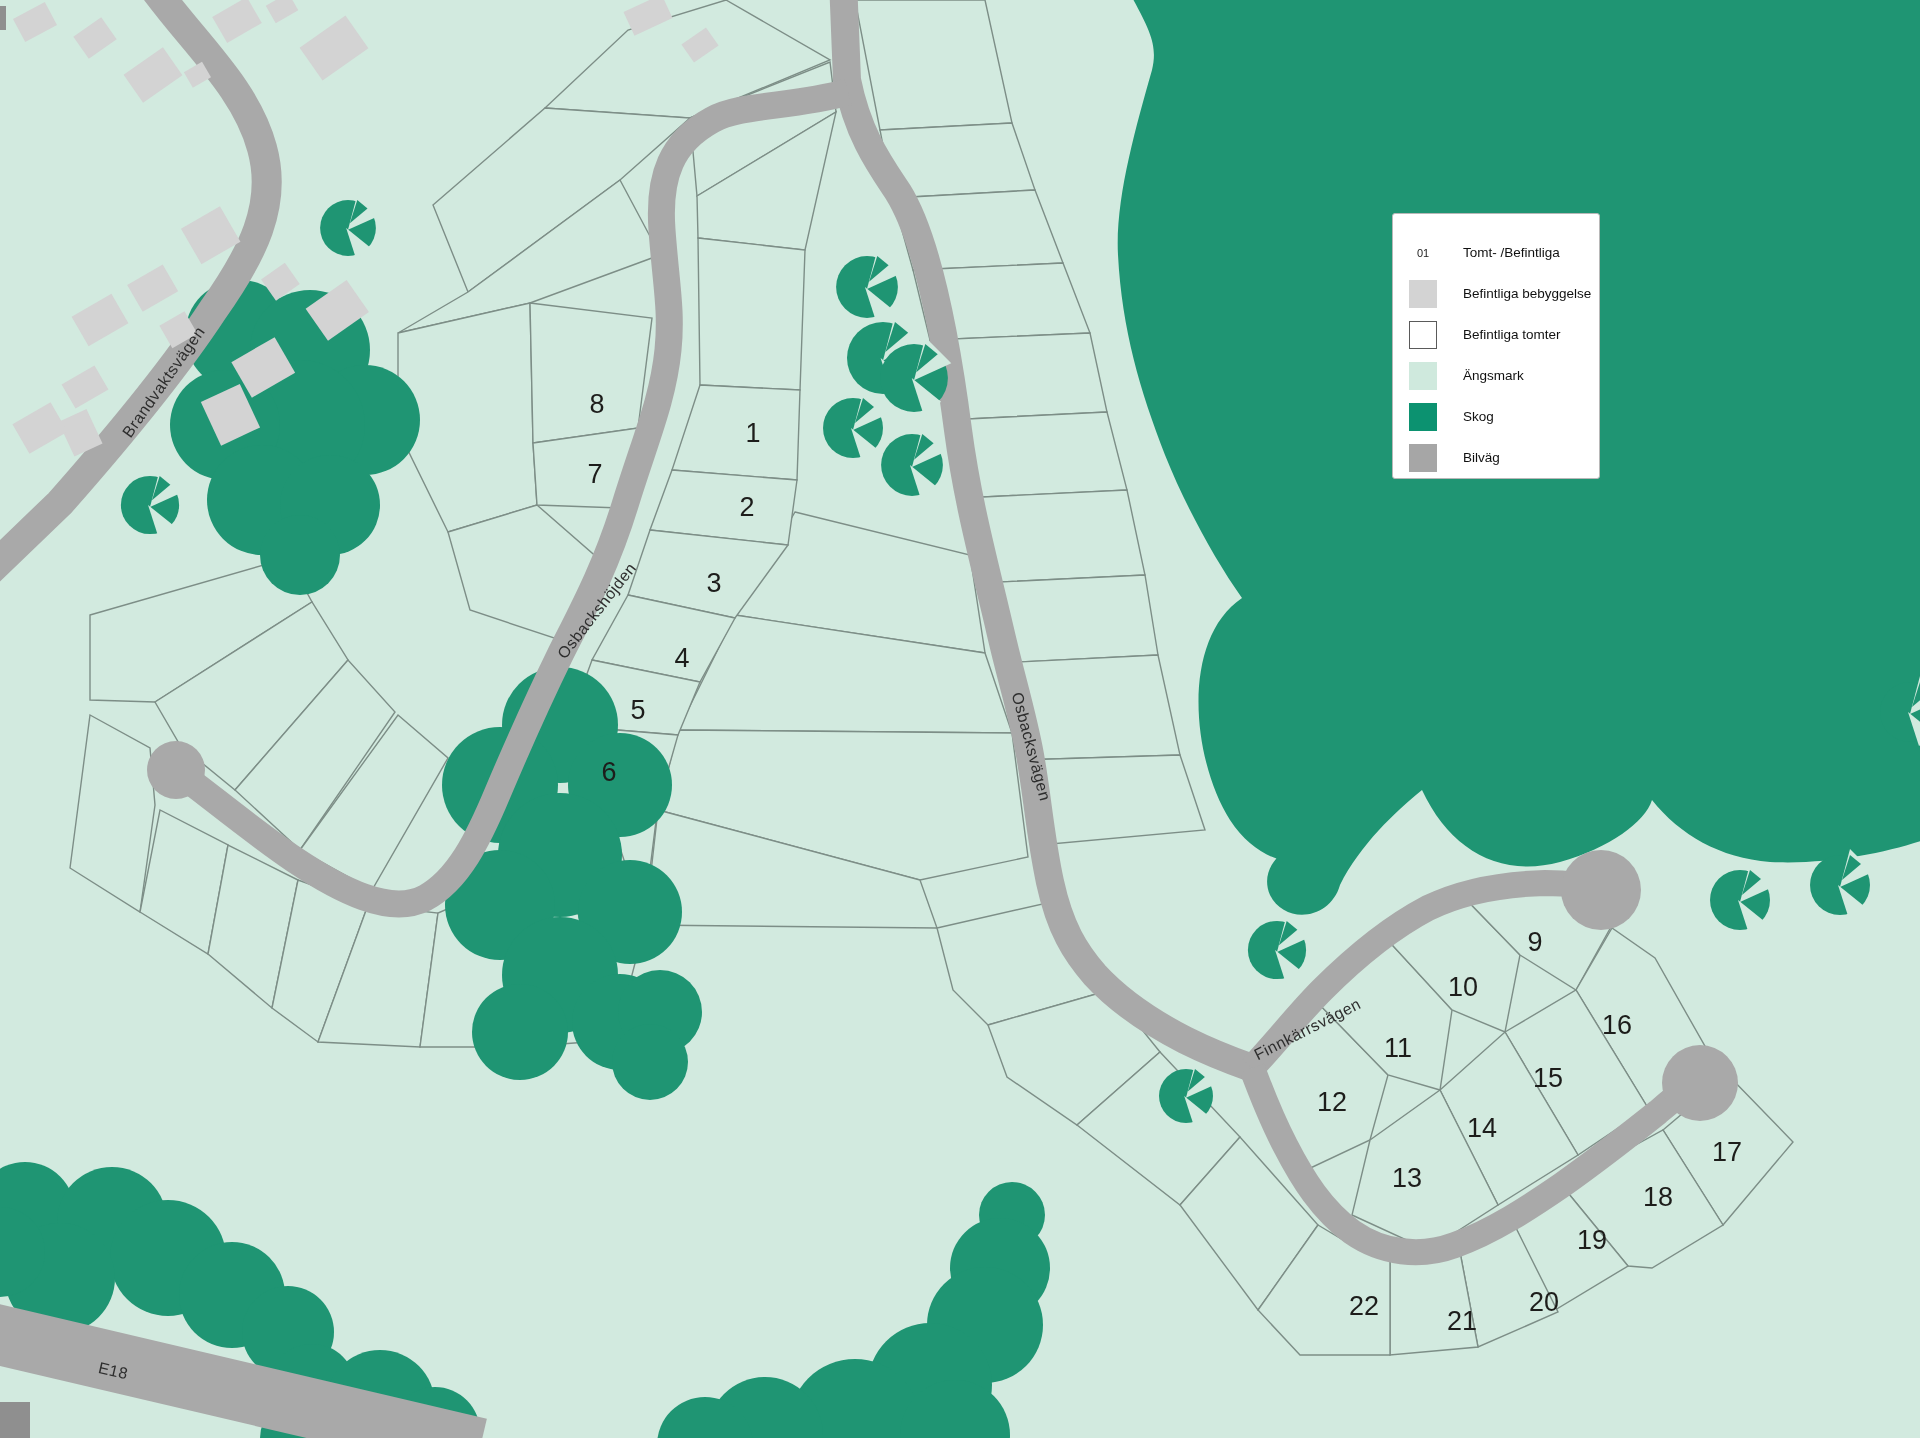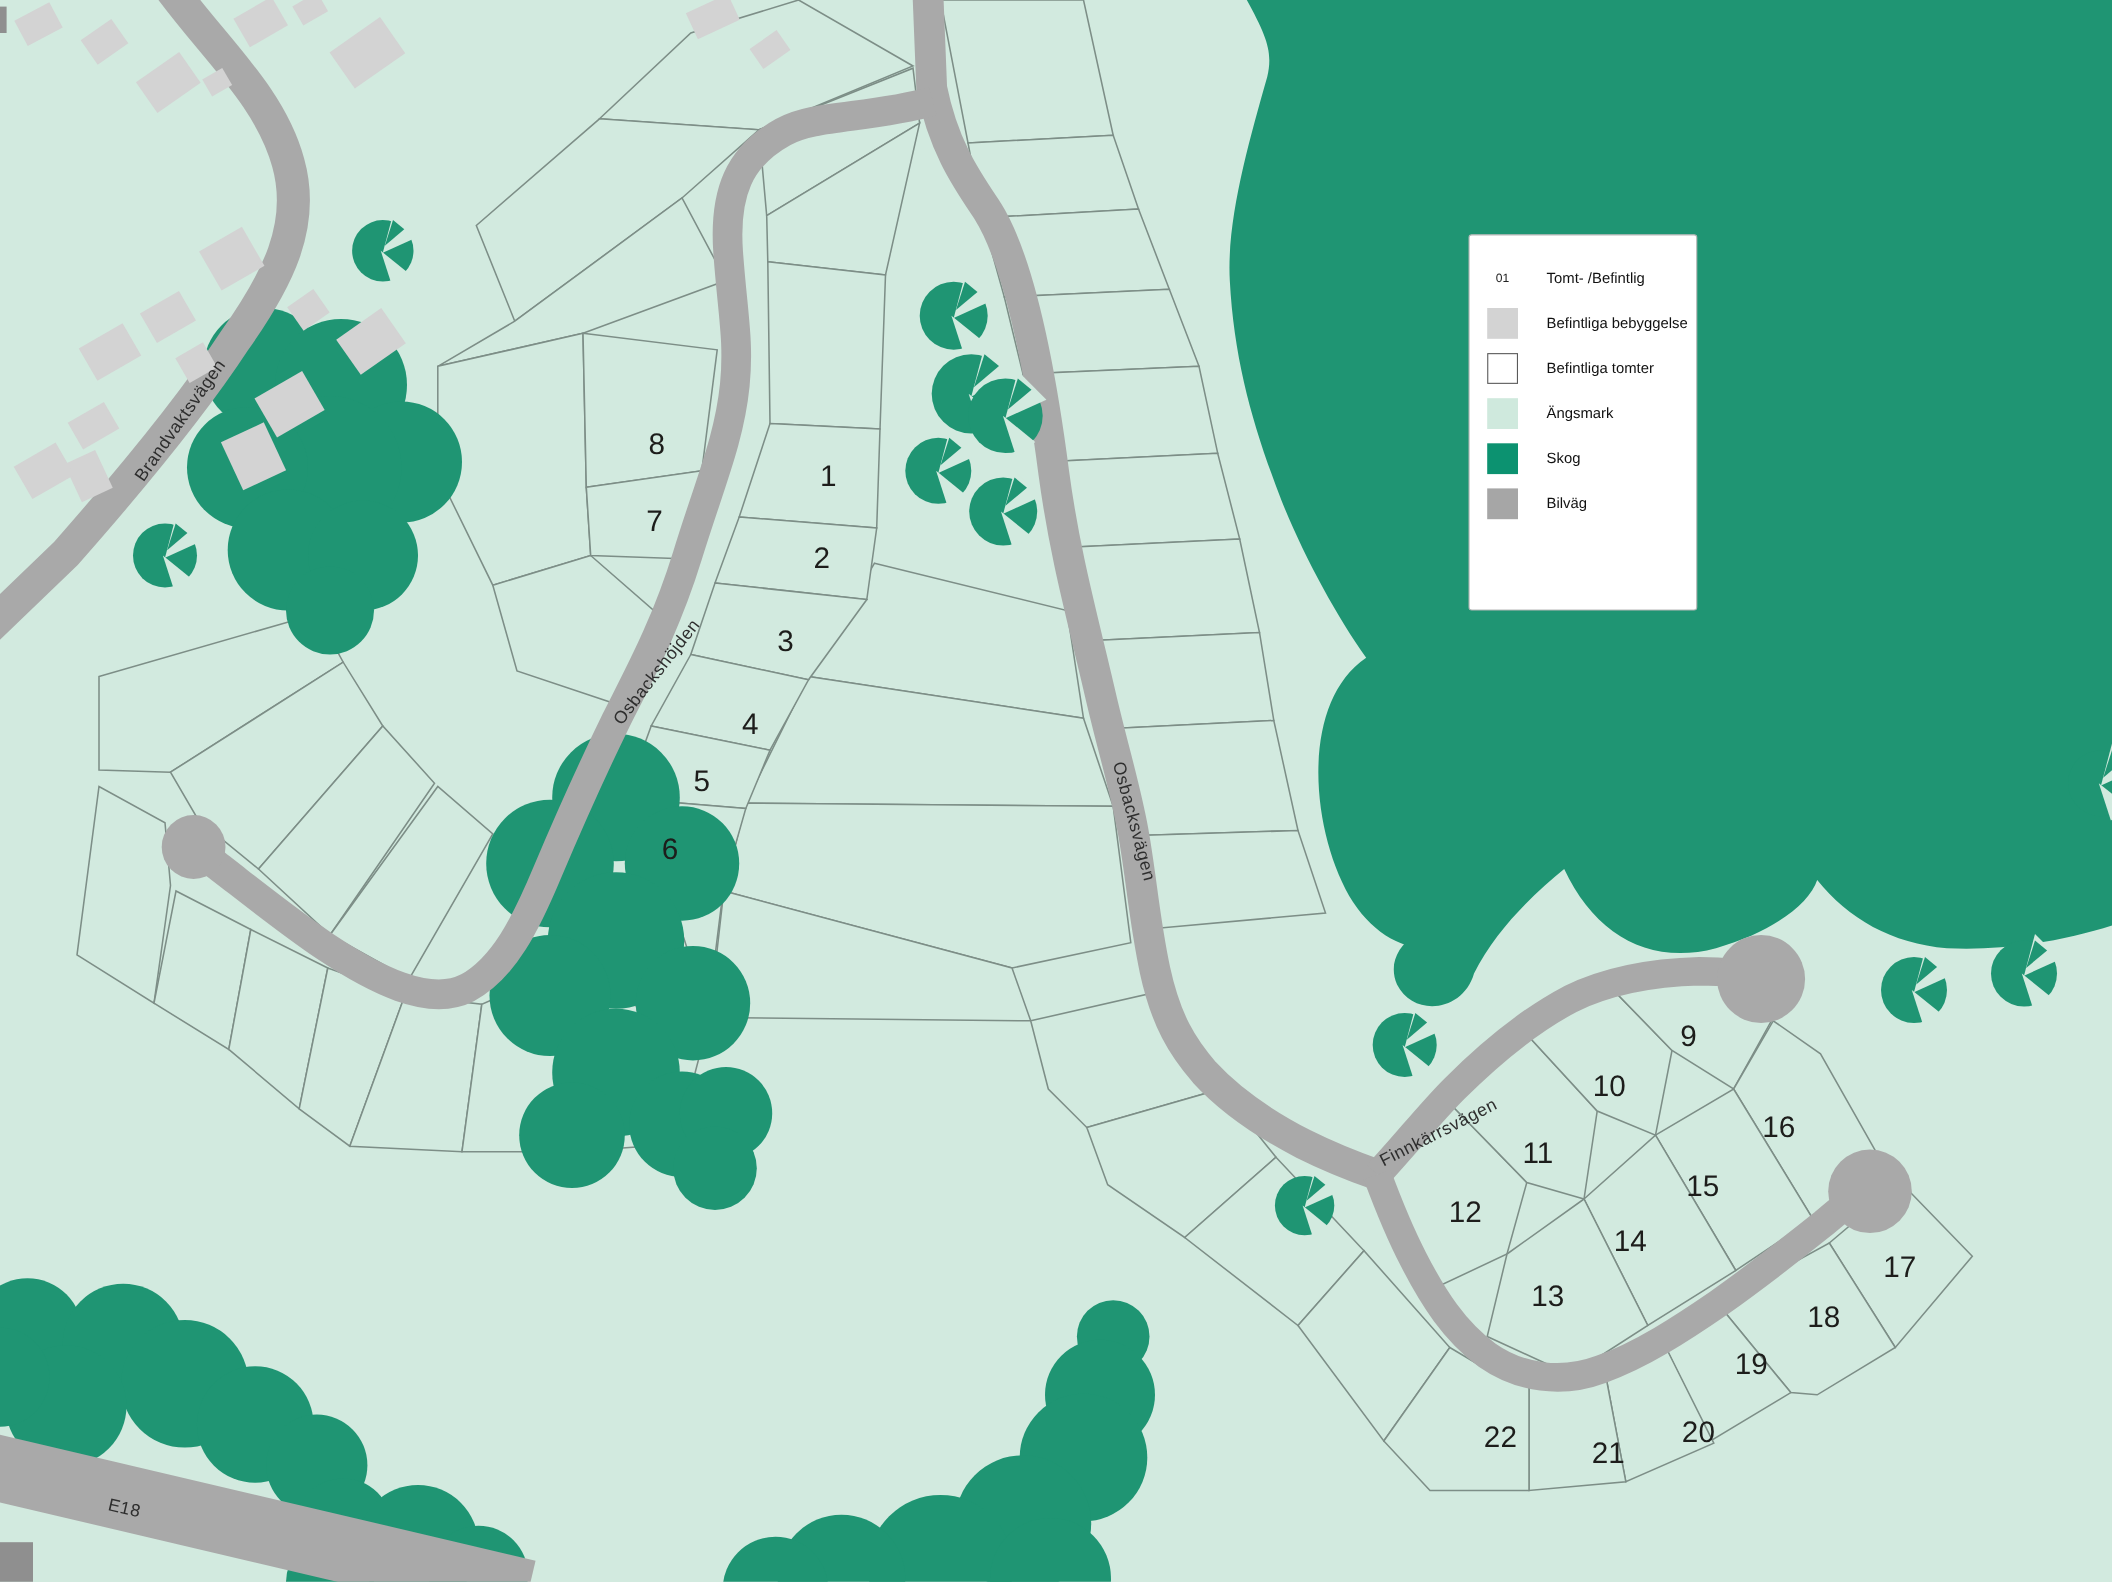--- a/index.html
+++ b/index.html
@@ -12,21 +12,21 @@
   svg{position:absolute;left:0;top:0;}
   .plot{fill:var(--meadow);stroke:var(--plot_line);stroke-width:1.4;}
   .forest{fill:var(--forest);}
   .road{fill:none;stroke:var(--road);stroke-linecap:butt;stroke-linejoin:round;}
   .bulb{fill:var(--road);}
   .building{fill:var(--building);}
   .tree-c{fill:var(--forest);} .tree-cut{fill:var(--meadow);} .tree-slice{fill:var(--forest);}
   .plot-num{font-size:27px;fill:var(--text);text-anchor:middle;}
   .road-label{font-size:16px;fill:var(--road_label);text-anchor:middle;letter-spacing:.5px;}
   
-  #legend{position:absolute;left:1335px;top:213px;width:208px;height:342px;background:#fff;
+  #legend{position:absolute;left:1392px;top:213px;width:208px;height:266px;background:#fff;
     border:1px solid var(--legend_border);border-radius:3px;box-sizing:border-box;padding:18px 0 0 16px;}
   .lg-row{display:flex;align-items:center;height:41px;}
   .lg-swatch{width:28px;height:28px;margin-right:26px;flex:0 0 28px;box-sizing:border-box;}
   .lg-num{width:28px;margin-right:26px;flex:0 0 28px;font-size:11px;color:#222;text-align:center;}
   .lg-label{font-size:13.5px;color:#111;white-space:nowrap;}
   .sw-building{background:var(--building);}
   .sw-plot{background:#fff;border:1.5px solid #5a5a5a;}
   .sw-meadow{background:#cfe9dd;}
   .sw-forest{background:#0c9270;}
   .sw-road{background:#a6a6a6;}
@@ -308,21 +308,21 @@
     <text class="road-label" transform="translate(601,614) rotate(-52)">Osbackshöjden</text>
     <text class="road-label" transform="translate(1026,748) rotate(75)">Osbacksvägen</text>
     <text class="road-label" transform="translate(1310,1034) rotate(-27)">Finnkärrsvägen</text>
     <text class="road-label" transform="translate(112,1376) rotate(13)">E18</text>
   </g>
 </svg>
 
   <div id="legend">
     <div class="lg-row">
       <div class="lg-num">01</div>
-      <div class="lg-label">Tomt- /Befintlig</div>
+      <div class="lg-label">Tomt- /Befintliga</div>
     </div>
     <div class="lg-row">
       <div class="lg-swatch sw-building"></div>
       <div class="lg-label">Befintliga bebyggelse</div>
     </div>
     <div class="lg-row">
       <div class="lg-swatch sw-plot"></div>
       <div class="lg-label">Befintliga tomter</div>
     </div>
     <div class="lg-row">

